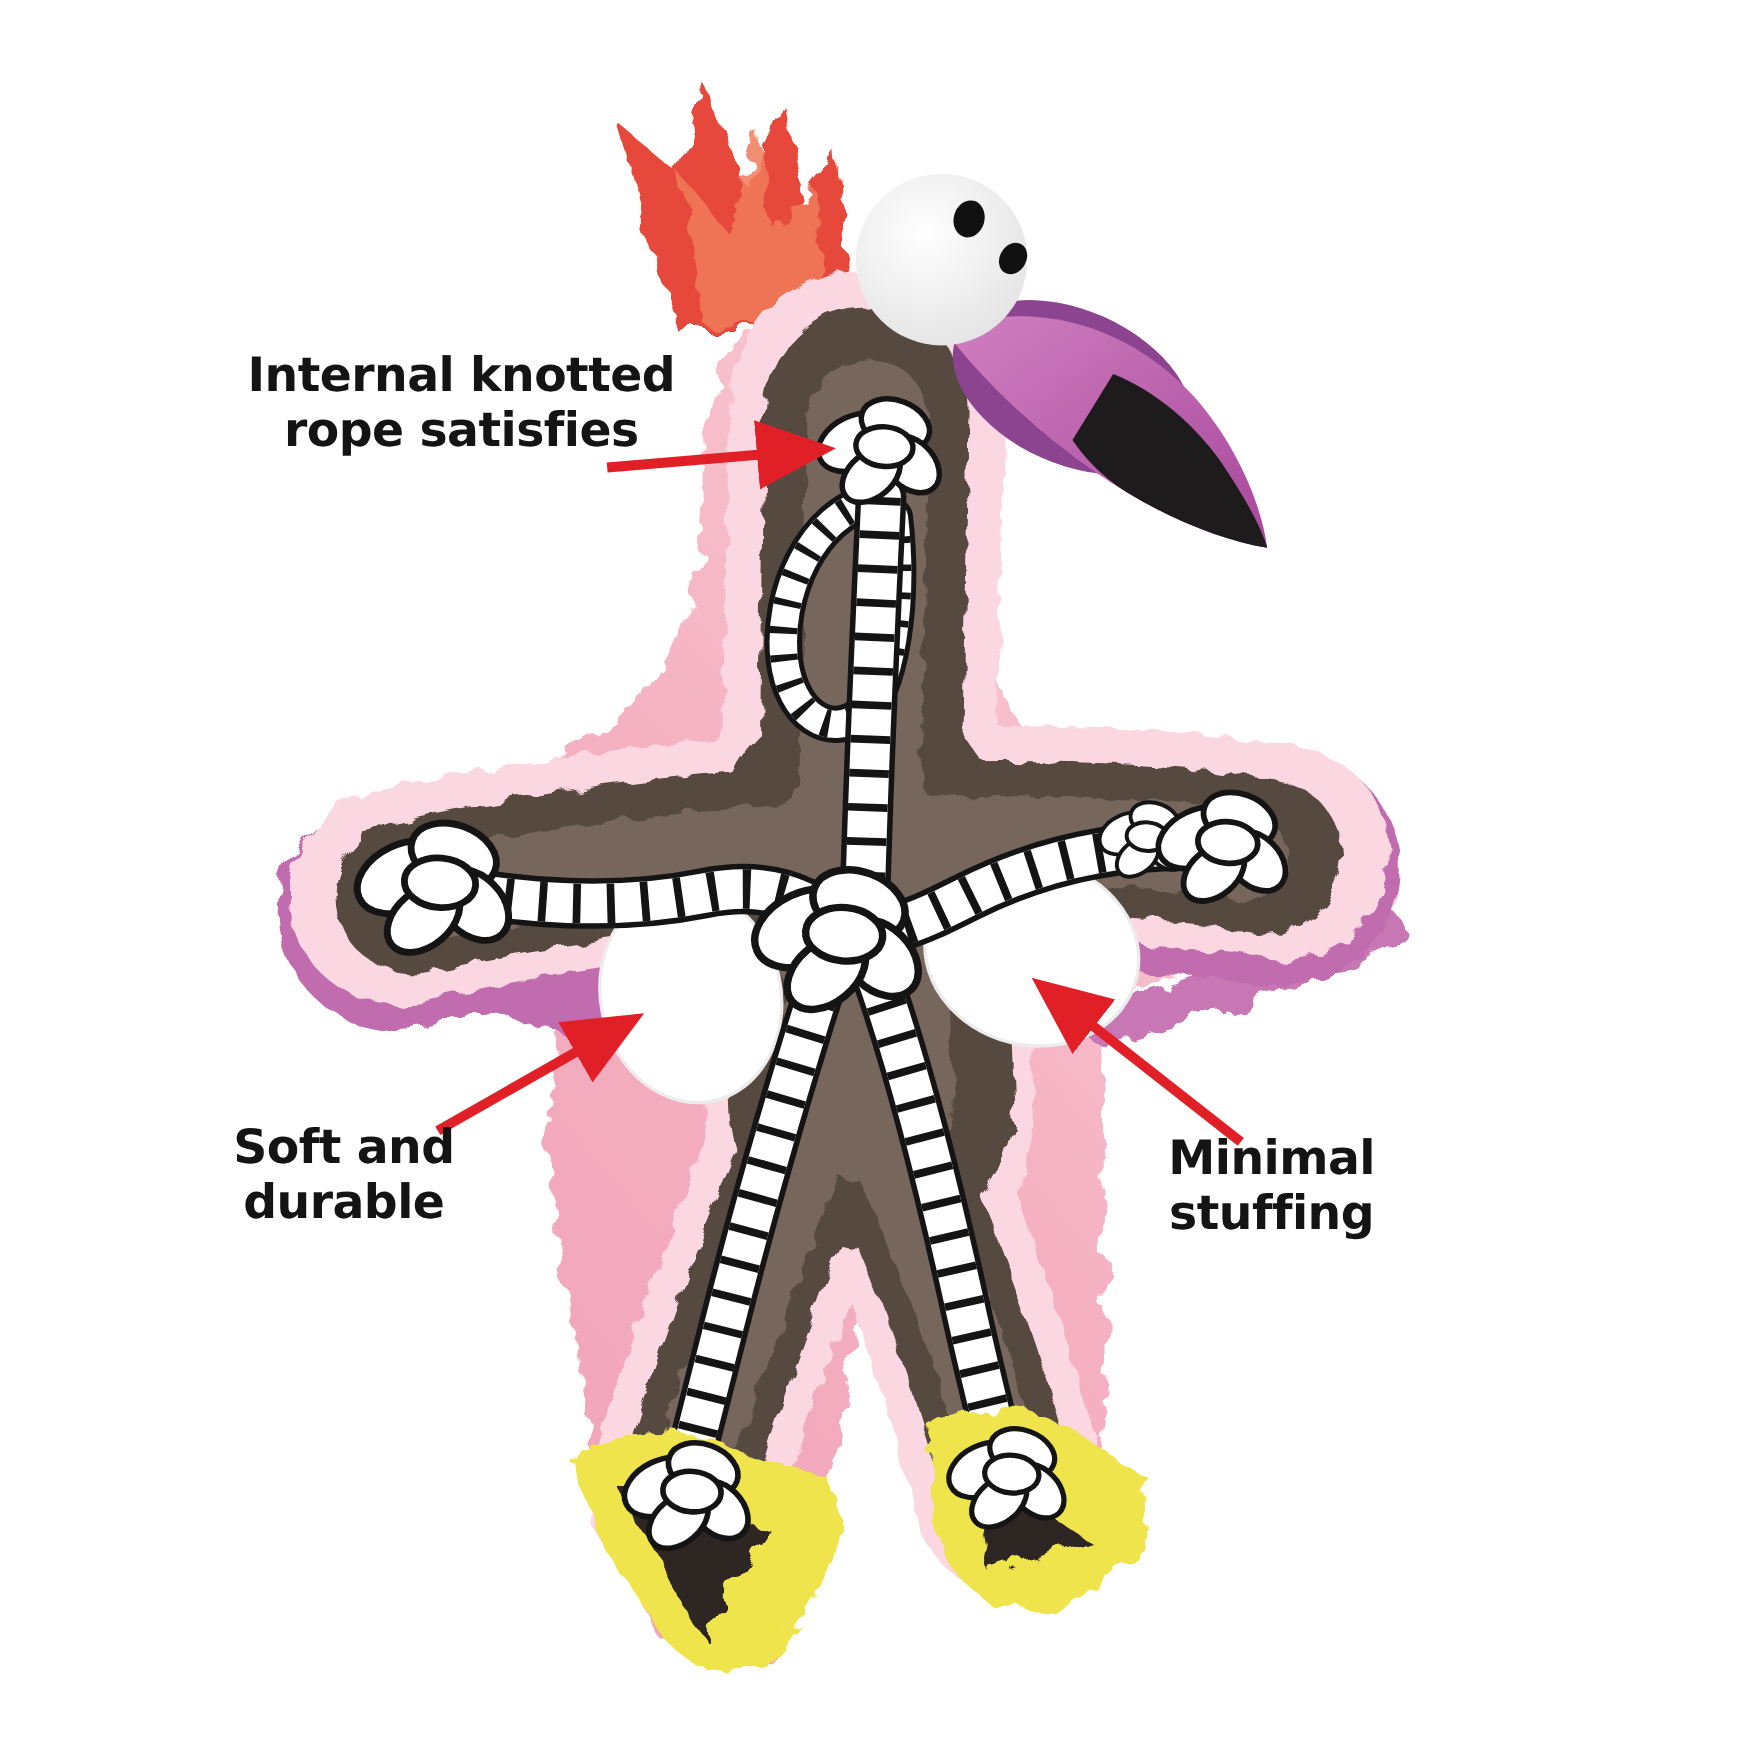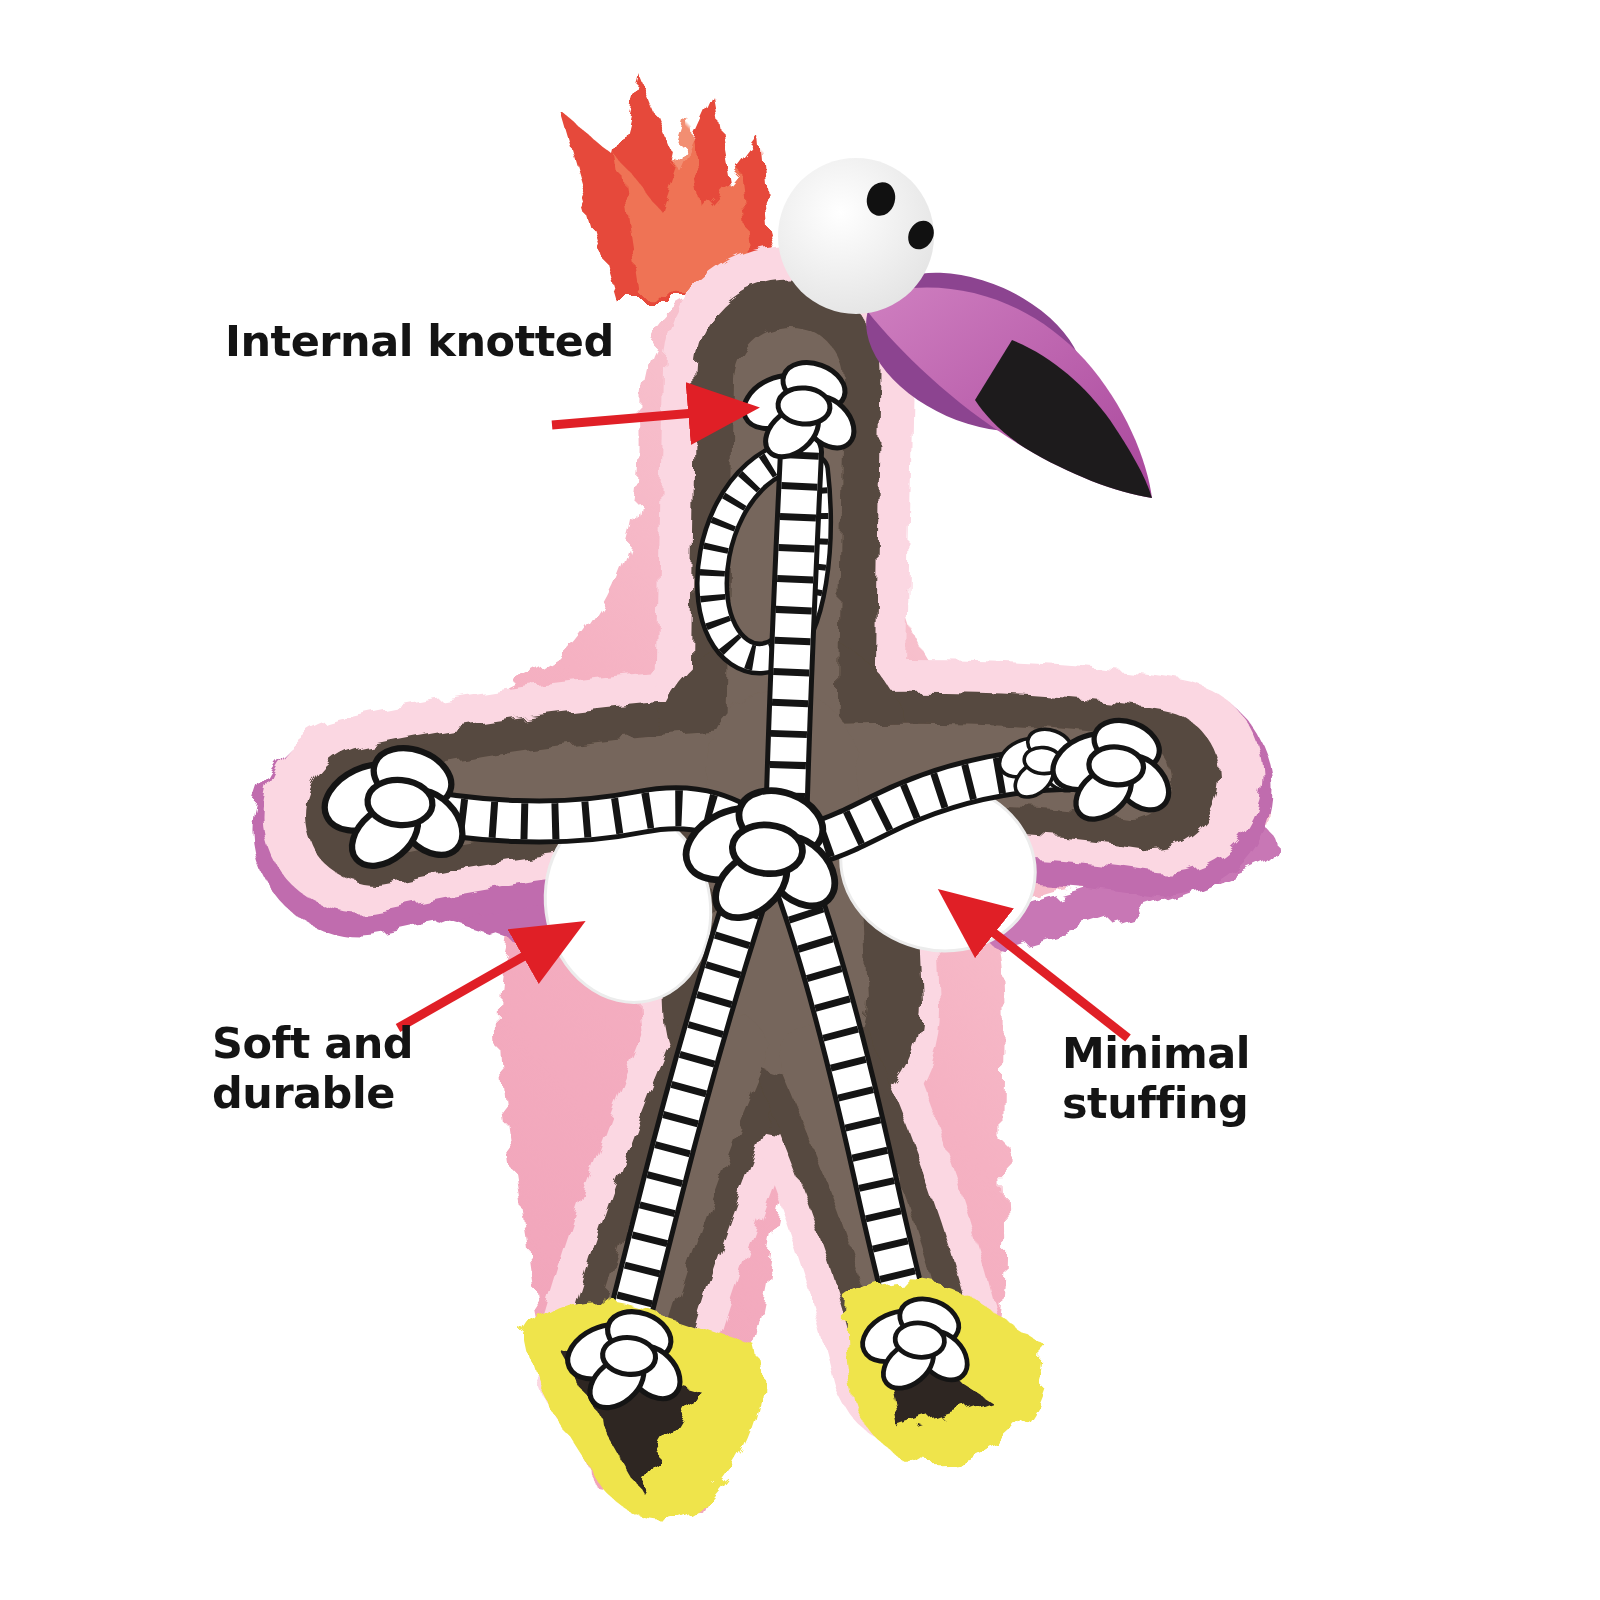--- a/index.html
+++ b/index.html
@@ -1,17 +1,17 @@
 <!DOCTYPE html>
 <html><head>
 <meta charset="utf-8">
 <style>
   html,body{margin:0;padding:0;background:#ffffff;}
   .stage{position:relative;width:1600px;height:1600px;background:#ffffff;overflow:hidden;
-         font-family:"DejaVu Sans","Liberation Sans",sans-serif;}
+         font-family:"DejaVu Sans","Liberation Sans",sans-serif;text-align:center;}
   .art{position:absolute;left:0;top:0;width:1600px;height:1600px;}
   .callout{position:absolute;color:#141414;font-weight:700;font-size:43px;line-height:1.17;
            letter-spacing:-0.5px;white-space:nowrap;}
   .knot ellipse{fill:#ffffff;stroke:#141414;stroke-width:5;}
   .rope-o{fill:none;stroke:#141414;stroke-width:46;stroke-linecap:round;stroke-linejoin:round;}
   .rope-w{fill:none;stroke:#ffffff;stroke-width:36;stroke-linecap:round;stroke-linejoin:round;}
   .rope-t{fill:none;stroke:#141414;stroke-width:36;stroke-linecap:butt;stroke-dasharray:7 24;}
   .loop-o{fill:none;stroke:#141414;stroke-width:34;stroke-linecap:round;}
   .loop-w{fill:none;stroke:#ffffff;stroke-width:25;stroke-linecap:round;}
   .loop-t{fill:none;stroke:#141414;stroke-width:25;stroke-dasharray:6 19;}
@@ -184,20 +184,21 @@
 
     <g>
       <path class="arrow" d="M552,425 L742,409" marker-end="url(#ah)" stroke="#e01f26"></path>
       <path class="arrow" d="M398,1028 L570,930" marker-end="url(#ah)" stroke="#e01f26"></path>
       <path class="arrow" d="M1128,1038 L952,900" marker-end="url(#ah)" stroke="#e01f26"></path>
     </g>
   </svg>
 
   <div class="callout" style="left:225px;top:316px;">
     <div>Internal knotted</div>
+    <div>rope satisfies</div>
   </div>
 
   <div class="callout" style="left:212px;top:1018px;">
     <div>Soft and</div>
     <div>durable</div>
   </div>
 
   <div class="callout" style="left:1062px;top:1028px;">
     <div>Minimal</div>
     <div>stuffing</div>

